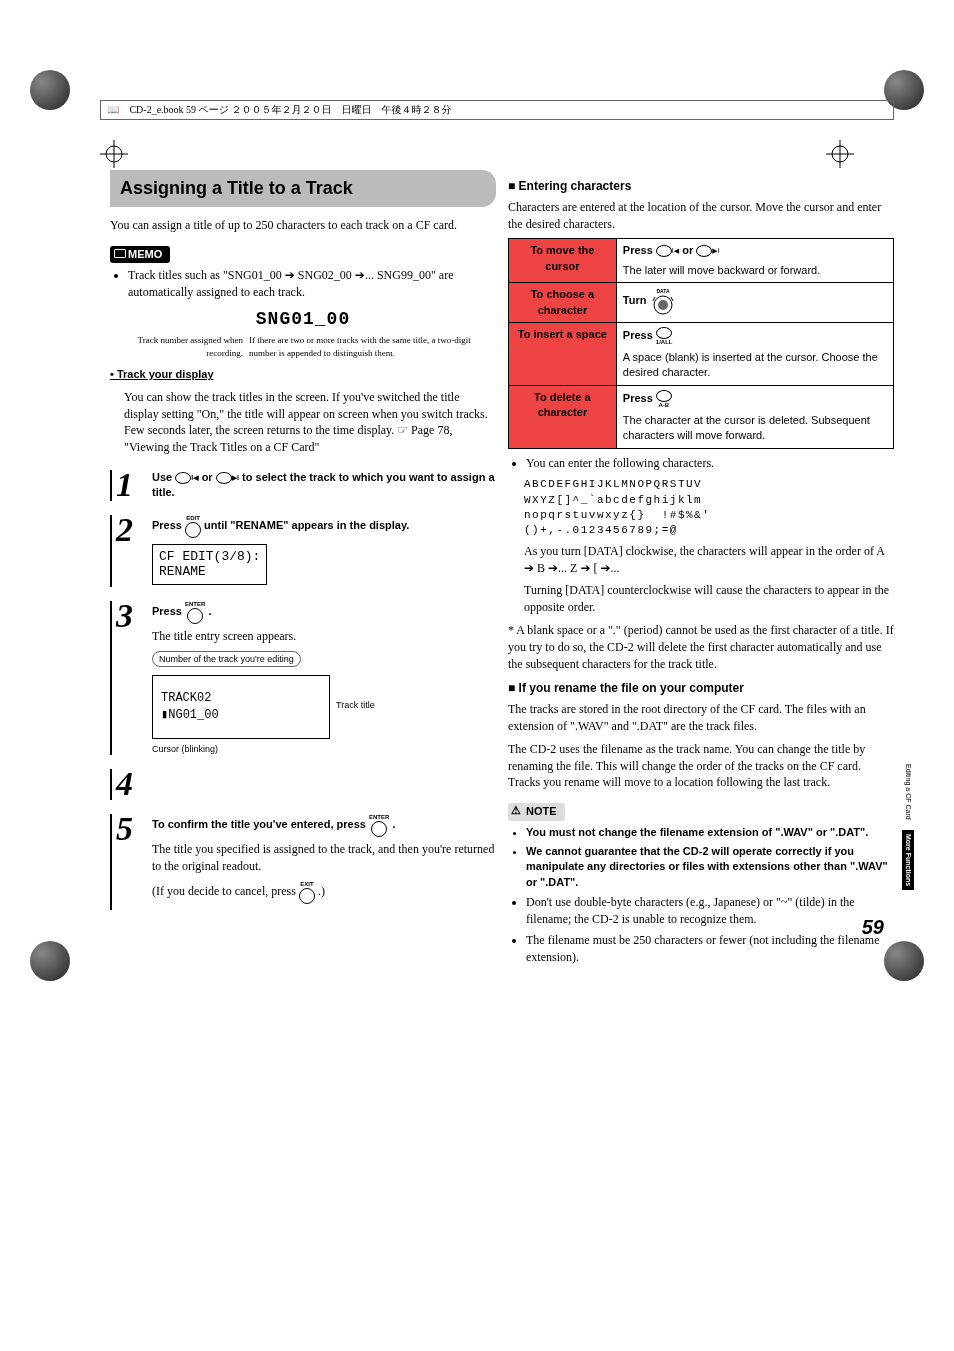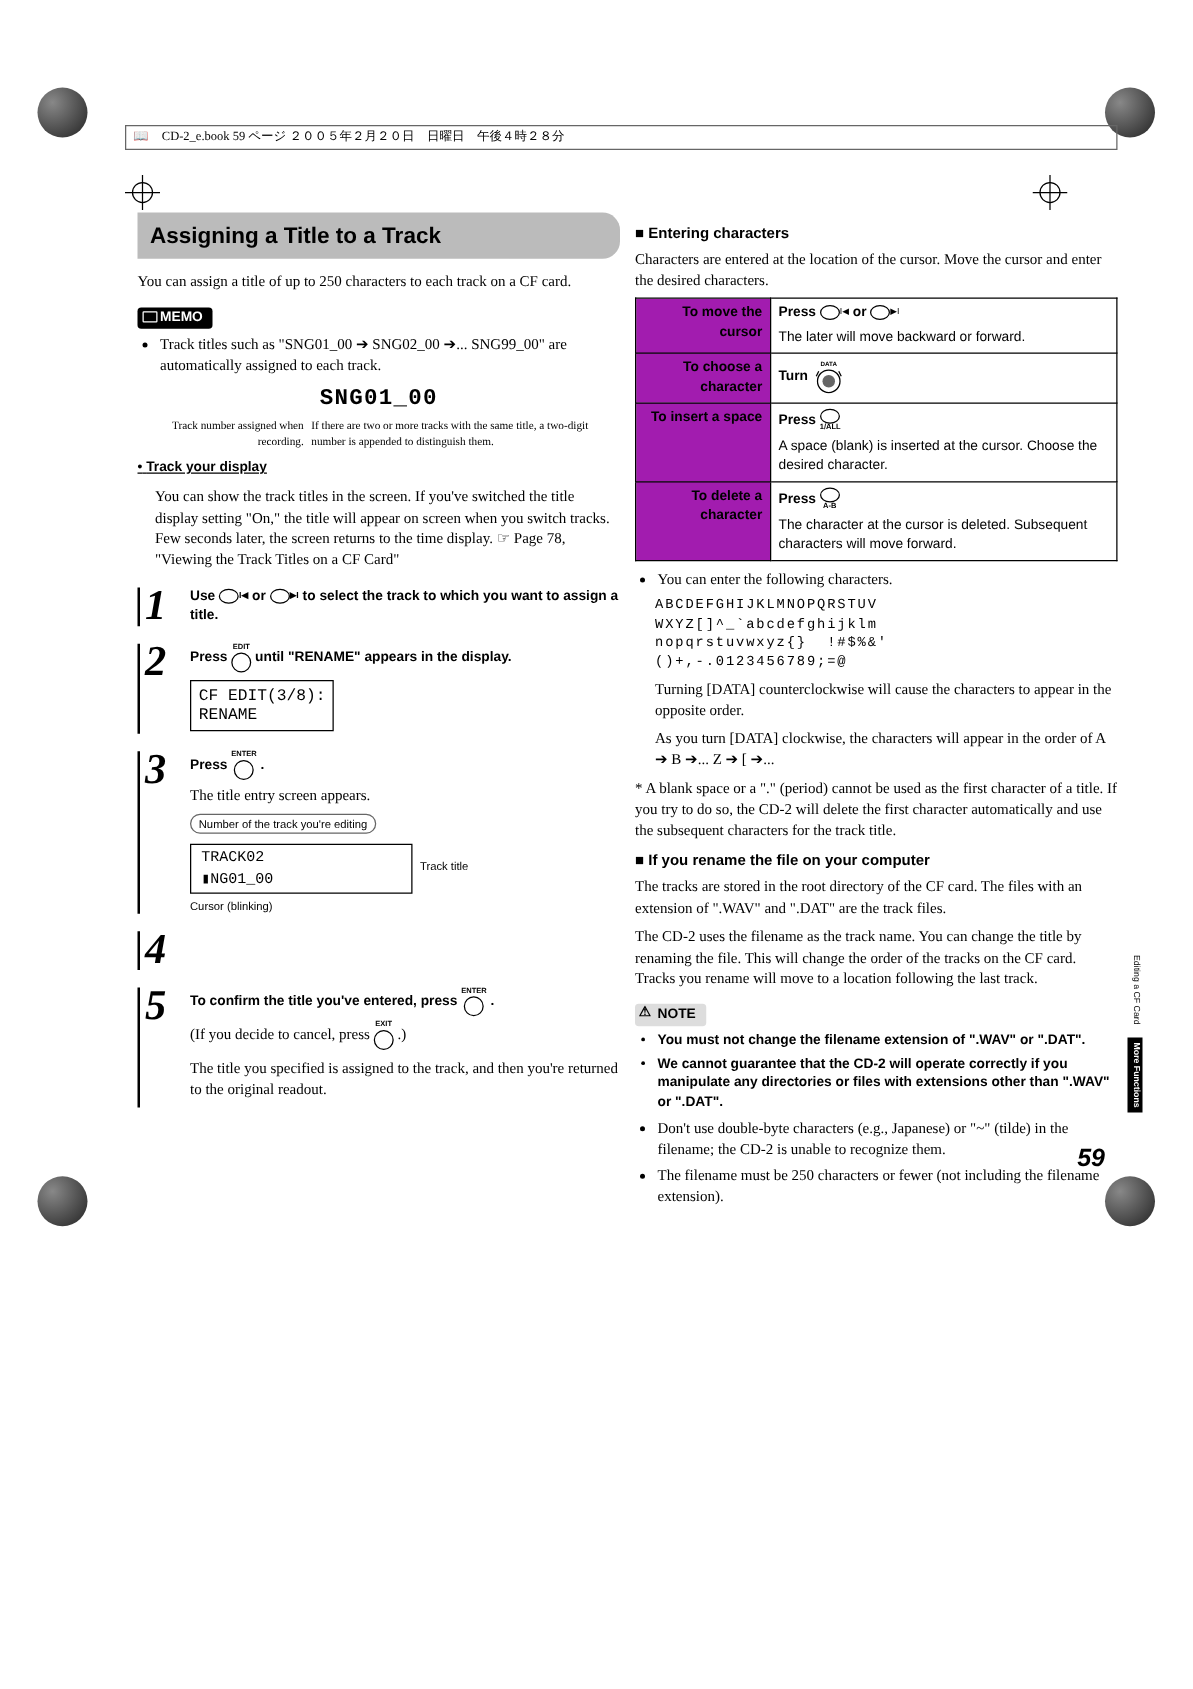--- a/index.html
+++ b/index.html
@@ -183,21 +183,21 @@
     font-size: 13px;
     padding: 4px 6px;
     margin: 6px 0 2px;
     width: fit-content;
     line-height: 1.2;
   }
   .diagram-box {
     border: 1px solid #000;
     font-family: "Courier New", monospace;
     font-size: 12px;
-    padding: 2px 8px;
+    padding: 14px 8px;
     margin: 6px 0 2px;
     width: 160px;
   }
   .diagram-caption {
     font-size: 9px;
     font-family: Arial, sans-serif;
     border: 1px solid #666;
     border-radius: 10px;
     padding: 1px 6px;
     display: inline-block;
@@ -222,22 +222,22 @@
     margin: 6px 0;
     font-family: Arial, sans-serif;
     font-size: 11px;
   }
   table.char-table td, table.char-table th {
     border: 1px solid #000;
     padding: 4px 6px;
     vertical-align: top;
   }
   table.char-table th {
-    background: #a21caf;
-    text-align: right;
+    background: #ef4444;
+    text-align: center;
     font-weight: bold;
     width: 28%;
   }
   .dial {
     display: inline-block;
     width: 28px;
     height: 28px;
     vertical-align: middle;
   }
   .charset {
@@ -391,26 +391,26 @@
 
       
       <div class="step">
         <div class="step-num">5</div>
         <div class="step-body">
           <span class="instr">
             <span>To confirm the title you've entered, press </span>
             <span class="btn-with-label"><span class="tiny">ENTER</span><span class="circle"></span></span>
             <span> .</span>
           </span>
+          <p class="plain">The title you specified is assigned to the track, and then you're returned to the original readout.</p>
           <p class="plain">
             <span>(If you decide to cancel, press </span>
             <span class="btn-with-label"><span class="tiny">EXIT</span><span class="circle"></span></span>
             <span> .)</span>
           </p>
-          <p class="plain">The title you specified is assigned to the track, and then you're returned to the original readout.</p>
         </div>
       </div>
     </div>
 
     <div class="col">
       <div class="subsection">Entering characters</div>
       <p>Characters are entered at the location of the cursor. Move the cursor and enter the desired characters.</p>
 
       <table class="char-table">
         <tbody>
@@ -457,22 +457,22 @@
       </tbody>
         </table>
 
       <ul class="bullet-list">
         <li>You can enter the following characters.</li>
       </ul>
       <div class="charset">ABCDEFGHIJKLMNOPQRSTUV
 WXYZ[]^_`abcdefghijklm
 nopqrstuvwxyz{}  !#$%&amp;'
 ()+,-.0123456789;=@</div>
+      <p style="margin-left:16px">As you turn [DATA] clockwise, the characters will appear in the order of A ➔ B ➔... Z ➔ [ ➔...</p>
       <p style="margin-left:16px">Turning [DATA] counterclockwise will cause the characters to appear in the opposite order.</p>
-      <p style="margin-left:16px">As you turn [DATA] clockwise, the characters will appear in the order of A ➔ B ➔... Z ➔ [ ➔...</p>
       <p>*  A blank space or a "." (period) cannot be used as the first character of a title. If you try to do so, the CD-2 will delete the first character automatically and use the subsequent characters for the track title.</p>
 
       <div class="subsection">If you rename the file on your computer</div>
       <p>The tracks are stored in the root directory of the CF card. The files with an extension of ".WAV" and ".DAT" are the track files.</p>
       <p>The CD-2 uses the filename as the track name. You can change the title by renaming the file. This will change the order of the tracks on the CF card. Tracks you rename will move to a location following the last track.</p>
 
       <span class="note-label">NOTE</span>
       <ul class="bullet-list">
         <li style="font-family:Arial,sans-serif;font-weight:bold;font-size:11px">You must not change the filename extension of ".WAV" or ".DAT".</li>
         <li style="font-family:Arial,sans-serif;font-weight:bold;font-size:11px">We cannot guarantee that the CD-2 will operate correctly if you manipulate any directories or files with extensions other than ".WAV" or ".DAT".</li>

